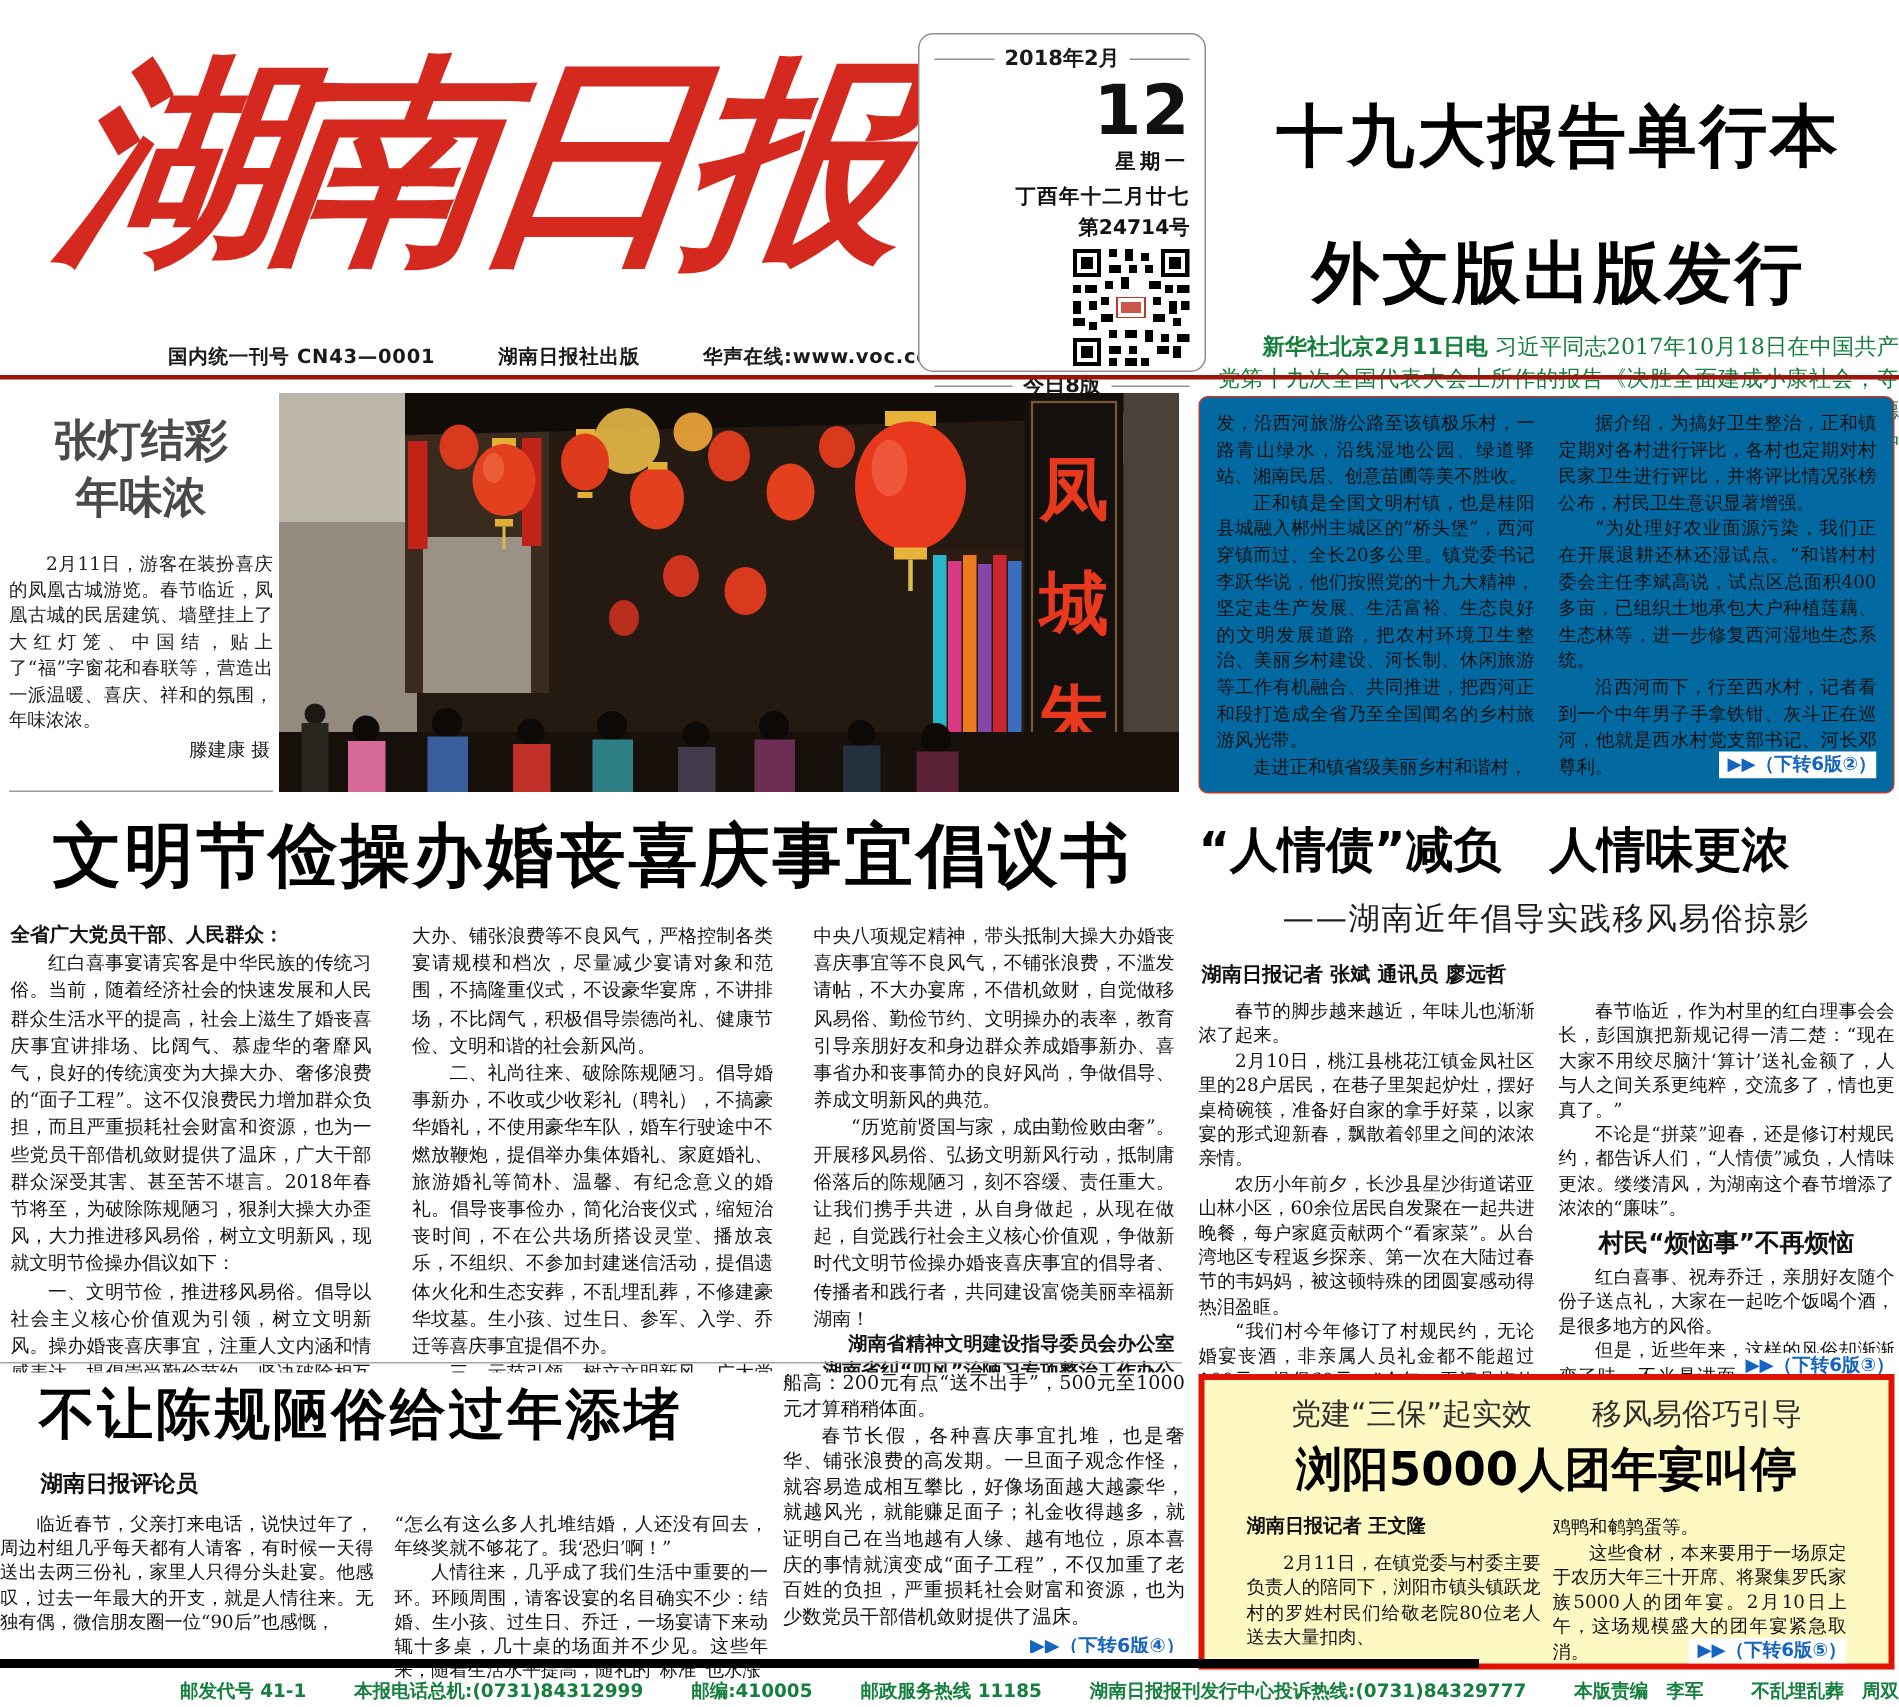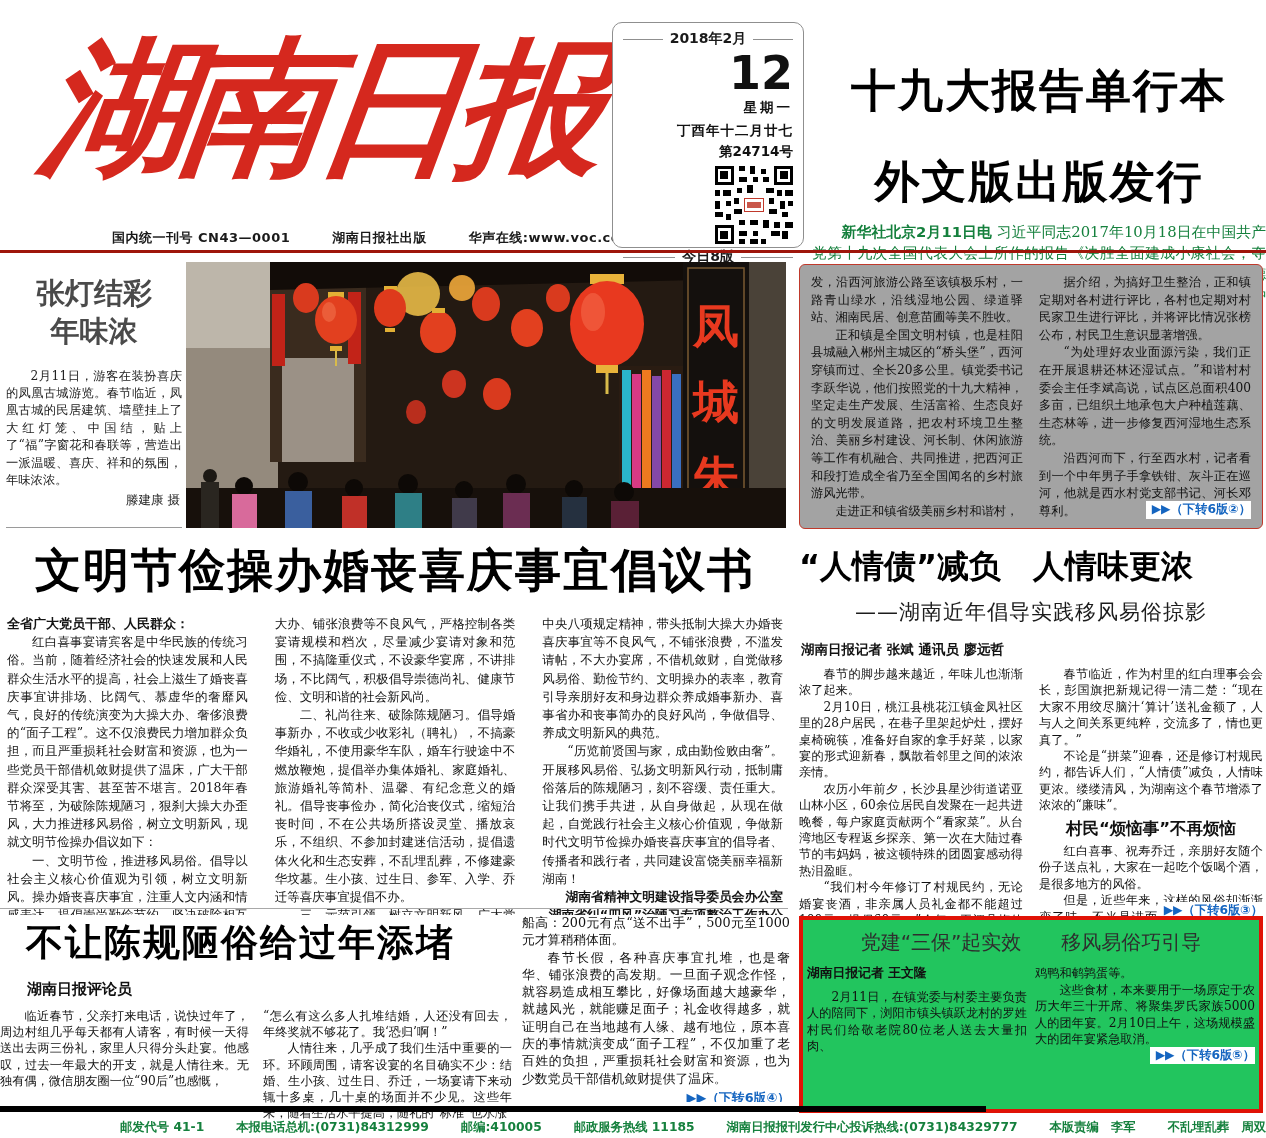--- a/index.html
+++ b/index.html
@@ -41,21 +41,21 @@
   #photo-story{position:absolute;left:6px;top:262px;width:176px;height:266px;box-sizing:border-box;
     border-bottom:1px solid #9a9a9a;}
   #photo-story h2{margin:12px 0 0;font-size:29px;font-weight:900;color:#4a4a4a;text-align:center;line-height:1.32;}
   #photo-story .body{margin-top:17px;font-size:12.3px;line-height:17.4px;text-align:justify;text-indent:2em;color:#222;}
   #photo-story .credit{text-align:right;font-size:12.5px;margin-top:3px;padding-right:2px;color:#222;}
 
   #photo{position:absolute;left:186px;top:262px;width:600px;height:266px;overflow:hidden;background:#241a12;}
 
   
   #harmony{position:absolute;left:799px;top:264px;width:464px;height:265px;border:1px solid #c0392b;
-    border-radius:6px;box-sizing:border-box;padding:9px 11px;background:#a3a3a3;}
+    border-radius:6px;box-sizing:border-box;padding:9px 11px;background:#0369a1;}
   #harmony .cols{display:flex;gap:16px;height:100%;}
   #harmony .col{width:50%;font-family:"DejaVu Serif","Liberation Serif",serif;font-size:12.2px;
     line-height:17.6px;text-align:justify;overflow:hidden;position:relative;}
   #harmony p{text-indent:2em;}
   .cont{color:#1565c0;font-weight:bold;font-family:"DejaVu Sans","Liberation Sans",sans-serif;}
   .cont-pin{position:absolute;right:0;bottom:0;background:#fff;padding-left:6px;font-size:12.3px;text-indent:0;}
 
   
   #proposal{position:absolute;left:0;top:540px;width:790px;}
   #proposal .hl{font-family:"DejaVu Serif","Liberation Serif",serif;font-weight:900;font-size:46px;
@@ -95,21 +95,21 @@
     line-height:16.2px;text-align:justify;}
   #commentary .cm-right{position:absolute;right:0;top:2px;width:268px;height:188px;
     font-family:"DejaVu Serif","Liberation Serif",serif;font-size:12.8px;line-height:17.3px;
     text-align:justify;overflow:hidden;}
   #commentary p{text-indent:2em;}
   #commentary .noindent{text-indent:0;}
   #commentary .cont-line{text-indent:0;text-align:right;margin-top:2px;}
 
   
   #liuyang{position:absolute;left:799px;top:916px;width:464px;height:197px;border:4px solid #e01206;
-    box-sizing:border-box;padding:5px 4px 4px;background:#22c55e;}
+    box-sizing:border-box;padding:5px 28px 4px;background:#fef9c3;}
   #liuyang .kicker{display:flex;justify-content:center;gap:40px;font-size:20px;color:#2e2e2e;margin-top:4px;}
   #liuyang .hl{font-size:31px;font-weight:900;text-align:center;margin-top:3px;color:#000;}
   #liuyang .cols{display:flex;gap:8px;margin-top:9px;height:99px;overflow:hidden;}
   #liuyang .col{width:50%;font-family:"DejaVu Serif","Liberation Serif",serif;font-size:12.2px;
     line-height:16.6px;text-align:justify;position:relative;overflow:hidden;}
   #liuyang .byline{text-indent:0;font-family:"DejaVu Sans","Liberation Sans",sans-serif;
     font-weight:bold;font-size:12.8px;margin-bottom:7px;}
   #liuyang p{text-indent:2em;}
   #liuyang .noindent{text-indent:0;}
 
@@ -382,20 +382,21 @@
       <p>春节长假，各种喜庆事宜扎堆，也是奢华、铺张浪费的高发期。一旦面子观念作怪，就容易造成相互攀比，好像场面越大越豪华，就越风光，就能赚足面子；礼金收得越多，就证明自己在当地越有人缘、越有地位，原本喜庆的事情就演变成“面子工程”，不仅加重了老百姓的负担，严重损耗社会财富和资源，也为少数党员干部借机敛财提供了温床。</p>
       <p class="cont cont-line">▶▶（下转6版④）</p>
     </div>
   </div>
 
   <div id="liuyang">
     <div class="kicker">
       <span>党建“三保”起实效</span>
       <span>移风易俗巧引导</span>
     </div>
+    <div class="hl">浏阳5000人团年宴叫停</div>
     <div class="cols">
       <div class="col">
         <p class="byline">湖南日报记者 王文隆</p>
         <p>2月11日，在镇党委与村委主要负责人的陪同下，浏阳市镇头镇跃龙村的罗姓村民们给敬老院80位老人送去大量扣肉、</p>
       </div>
       <div class="col">
         <p class="noindent">鸡鸭和鹌鹑蛋等。</p>
         <p>这些食材，本来要用于一场原定于农历大年三十开席、将聚集罗氏家族5000人的团年宴。2月10日上午，这场规模盛大的团年宴紧急取消。</p>
         <span class="cont cont-pin">▶▶（下转6版⑤）</span>
       </div>

